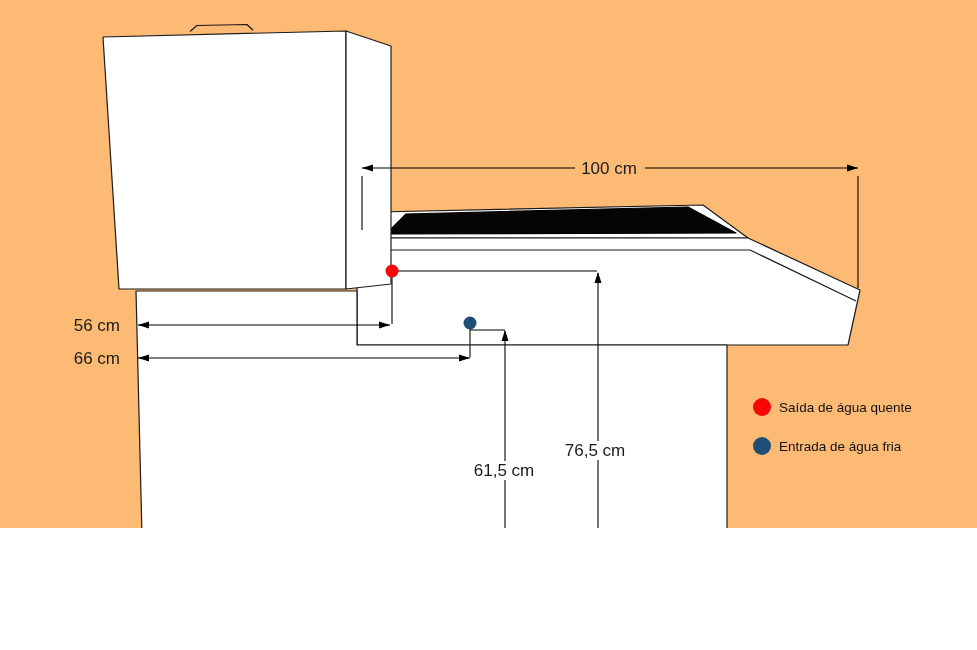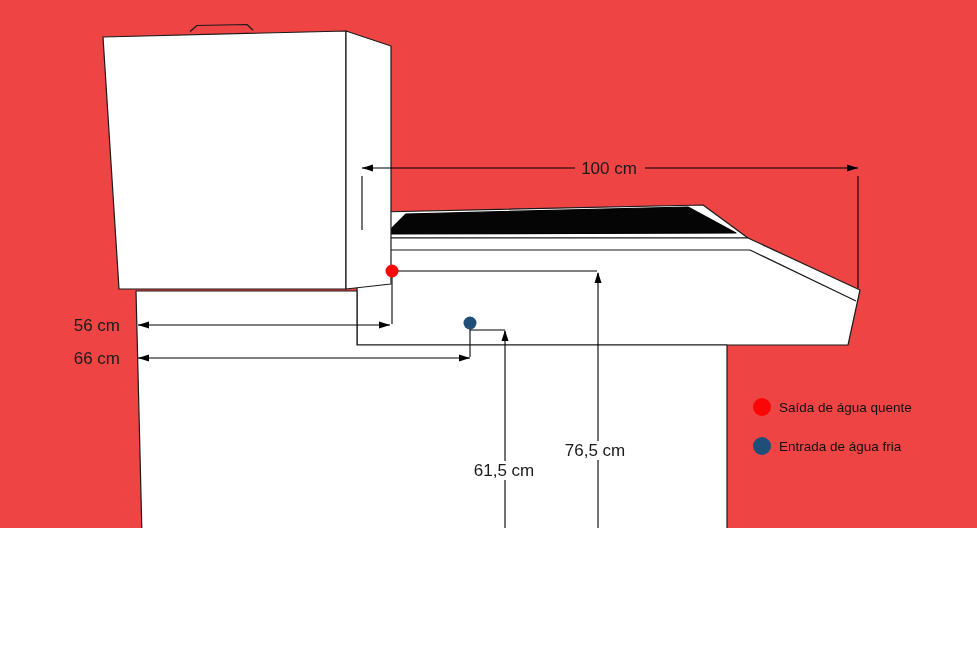--- a/index.html
+++ b/index.html
@@ -1,19 +1,19 @@
 <!DOCTYPE html>
 <html><head>
 <meta charset="utf-8">
 <style>
   html,body{margin:0;padding:0;background:#ffffff;}
   .stage{
     position:relative;
     width:977px;height:528px;
-    background:#ef4444;
+    background:#fdba74;
     font-family:"Liberation Sans", sans-serif;
     overflow:hidden;
   }
   svg{display:block;}
   .dim-text{
     font-family:"Liberation Sans", sans-serif;
     font-size:17px;
     fill:#1a1a1a;
   }
   .legend-text{

